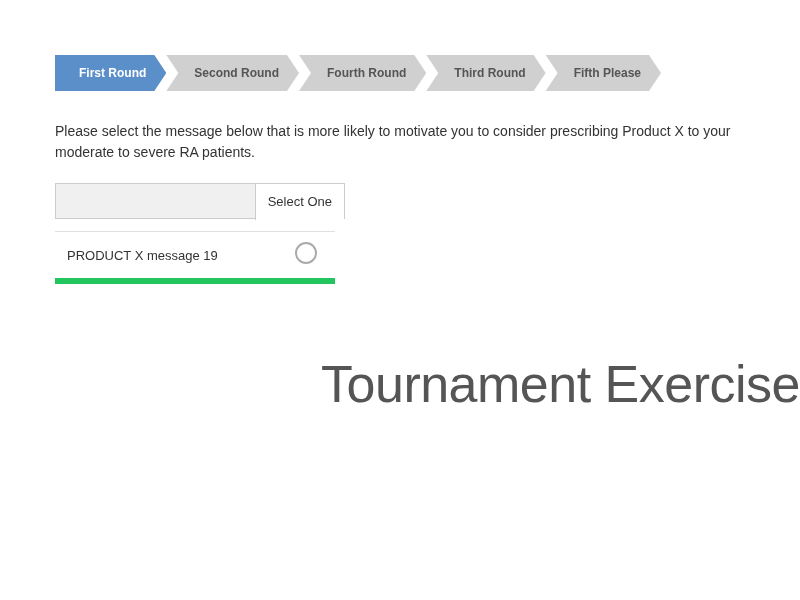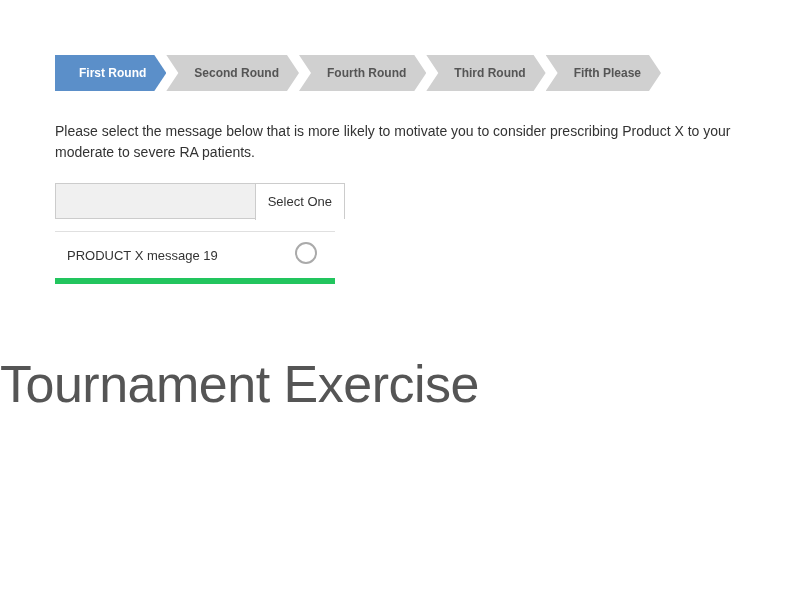--- a/index.html
+++ b/index.html
@@ -117,21 +117,21 @@
       height: 22px;
       border-radius: 50%;
       border: 2px solid #aaaaaa;
       background: #ffffff;
       display: inline-block;
       cursor: pointer;
     }
 
     
     .big-title {
-      text-align: left;
+      text-align: right;
       font-size: 52px;
       color: #555555;
       font-weight: 300;
       margin-top: 70px;
       letter-spacing: -0.5px;
     }
   </style>
 </head>
 <body>
 

